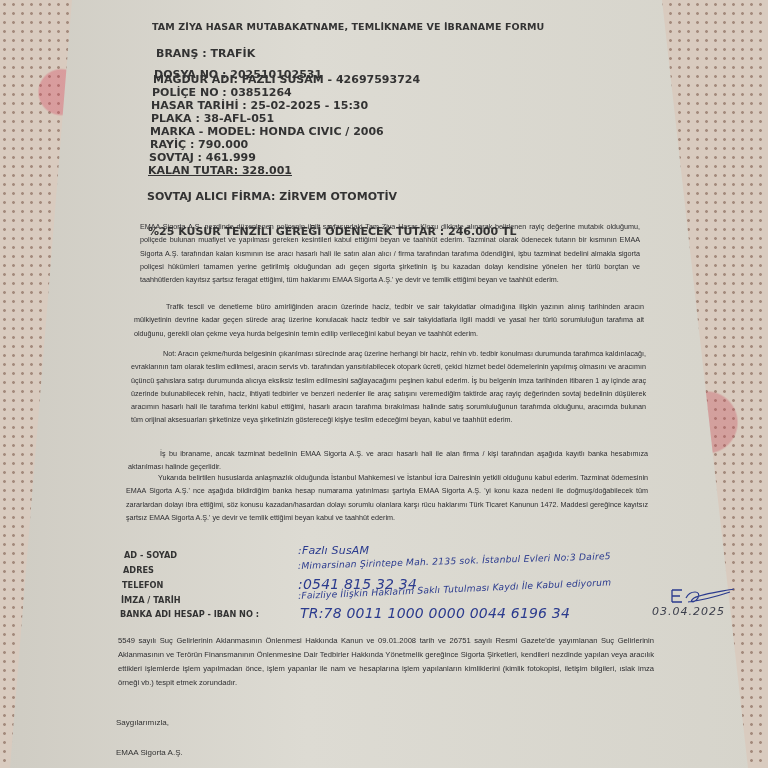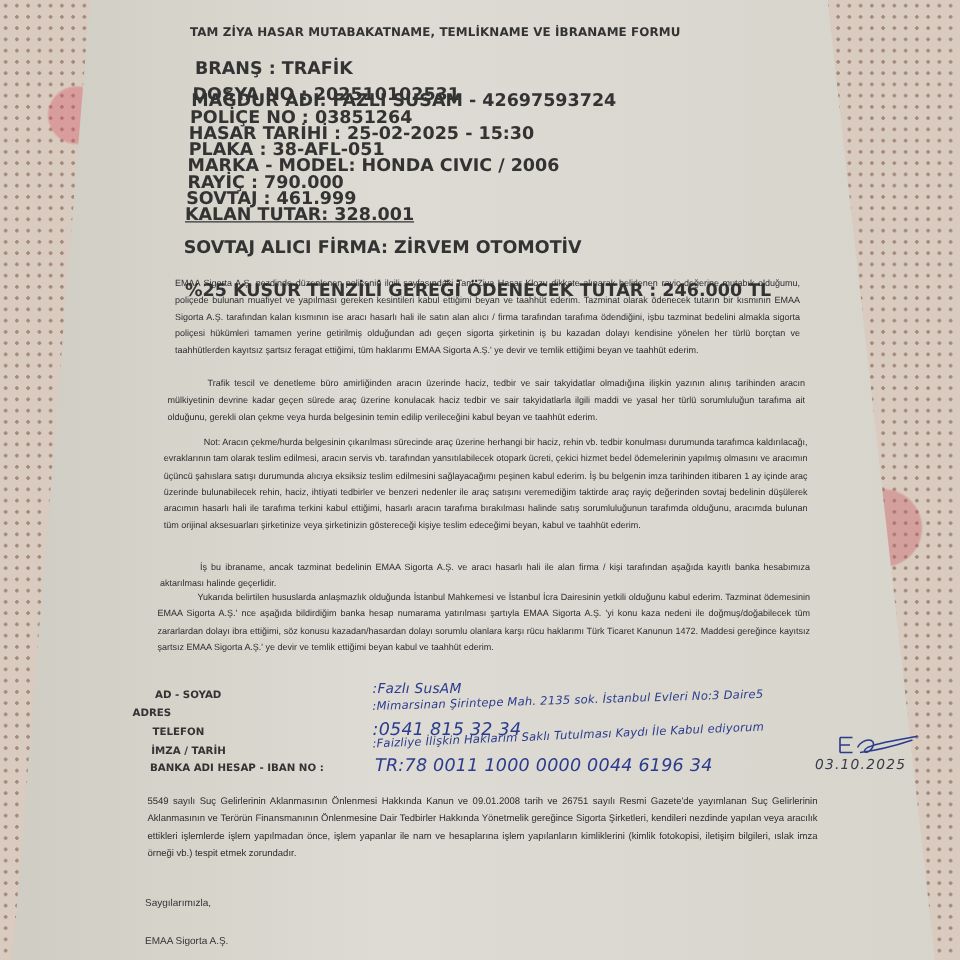--- a/index.html
+++ b/index.html
@@ -20,21 +20,21 @@
   .paper {
     position: absolute; inset: 0;
     background: linear-gradient(90deg, #cfccc3 0%, #dddbd3 40%, #d6d4cb 100%);
     clip-path: polygon(72px 0, 662px 0, 748px 768px, 10px 768px);
   }
   .content { position: absolute; inset: 0; color: #2a2a2c; padding-left: 32px; }
   .title {
     position: absolute; left: 152px; top: 21px; font-size: 9.5px; font-weight: bold;
     letter-spacing: 0.1px; color: #333;
   }
-  .field { position: absolute; font-size: 14px; font-weight: bold; color: #333; white-space: nowrap; }
+  .field { position: absolute; font-size: 11px; font-weight: bold; color: #333; white-space: nowrap; }
   .body-para {
     position: absolute; font-family: "Liberation Sans", sans-serif; font-size: 7.2px; line-height: 13.3px;
     color: #2d2d30; text-align: justify;
   }
   .indent { text-indent: 32px; display: block; }
   .sig-label { position: absolute; font-size: 8.2px; font-weight: bold; color: #333; white-space: nowrap; }
   .hand {
     position: absolute; font-family: "DejaVu Sans", sans-serif; font-style: italic;
     color: #2b3b8e; font-size: 14px; white-space: nowrap; letter-spacing: 0.2px;
   }
@@ -74,34 +74,34 @@
     <span class="indent">Not: Aracın çekme/hurda belgesinin çıkarılması sürecinde araç üzerine herhangi bir haciz, rehin vb. tedbir konulması durumunda tarafımca kaldırılacağı, evraklarının tam olarak teslim edilmesi, aracın servis vb. tarafından yansıtılabilecek otopark ücreti, çekici hizmet bedel ödemelerinin yapılmış olmasını ve aracımın üçüncü şahıslara satışı durumunda alıcıya eksiksiz teslim edilmesini sağlayacağımı peşinen kabul ederim. İş bu belgenin imza tarihinden itibaren 1 ay içinde araç üzerinde bulunabilecek rehin, haciz, ihtiyati tedbirler ve benzeri nedenler ile araç satışını veremediğim taktirde araç rayiç değerinden sovtaj bedelinin düşülerek aracımın hasarlı hali ile tarafıma terkini kabul ettiğimi, hasarlı aracın tarafıma bırakılması halinde satış sorumluluğunun tarafımda olduğunu, aracımda bulunan tüm orijinal aksesuarları şirketinize veya şirketinizin göstereceği kişiye teslim edeceğimi beyan, kabul ve taahhüt ederim.</span>
   </div>
   <div class="body-para" style="left:128px;top:447px;width:520px;">
     <span class="indent">İş bu ibraname, ancak tazminat bedelinin EMAA  Sigorta A.Ş. ve aracı hasarlı hali ile alan firma / kişi tarafından aşağıda kayıtlı banka hesabımıza aktarılması halinde geçerlidir.</span>
   </div>
   <div class="body-para" style="left:126px;top:471px;width:522px;">
     <span class="indent">Yukarıda belirtilen hususlarda anlaşmazlık olduğunda İstanbul Mahkemesi ve İstanbul İcra Dairesinin yetkili olduğunu kabul ederim. Tazminat ödemesinin EMAA Sigorta A.Ş.' nce aşağıda bildirdiğim banka hesap numarama yatırılması şartıyla EMAA Sigorta A.Ş. 'yi konu kaza nedeni ile doğmuş/doğabilecek tüm zararlardan dolayı ibra ettiğimi, söz konusu kazadan/hasardan dolayı sorumlu olanlara karşı rücu haklarımı Türk Ticaret Kanunun 1472. Maddesi gereğince kayıtsız şartsız EMAA Sigorta A.Ş.' ye devir ve temlik ettiğimi beyan kabul ve taahhüt ederim.</span>
   </div>
 
   <div class="sig-label" style="left:124px;top:550px;">AD - SOYAD</div>
-  <div class="sig-label" style="left:106px;top:565px;text-align:center;">ADRES</div>
+  <div class="sig-label" style="left:123px;top:565px;text-align:center;">ADRES</div>
   <div class="sig-label" style="left:122px;top:580px;">TELEFON</div>
   <div class="sig-label" style="left:121px;top:595px;">İMZA / TARİH</div>
   <div class="sig-label" style="left:120px;top:609px;">BANKA ADI HESAP - IBAN NO :</div>
 
   <div class="hand" style="left:298px;top:544px;font-size:11px;">:Fazlı SusAM</div>
   <div class="hand" style="left:298px;top:560px;transform:rotate(-1.8deg);transform-origin:left;font-size:9.2px;">:Mimarsinan Şirintepe Mah. 2135 sok. İstanbul Evleri No:3 Daire5</div>
   <div class="hand" style="left:298px;top:576px;">:0541 815 32 34</div>
   <div class="hand" style="left:298px;top:590px;transform:rotate(-2.5deg);transform-origin:left;font-size:9.2px;">:Faizliye İlişkin Haklarım Saklı Tutulması Kaydı İle Kabul ediyorum</div>
   <div class="hand" style="left:300px;top:605px;">TR:78 0011 1000 0000 0044 6196 34</div>
 
   <svg class="sig-scribble" width="70" height="22" viewBox="0 0 70 22">
     <path d="M4 4 L4 16 M4 4 L14 4 M4 10 L12 10 M4 16 L14 16" stroke="#2b3b8e" stroke-width="1.3" fill="none"></path>
     <path d="M18 12 C22 4, 34 4, 30 12 C26 18, 20 16, 26 12 C34 8, 50 6, 66 3 M20 16 C36 14, 50 10, 62 6" stroke="#2b3b8e" stroke-width="1.2" fill="none"></path>
   </svg>
-  <div class="hand date" style="left:652px;top:605px;">03.10.2025</div>
+  <div class="hand date" style="left:652px;top:605px;">03.04.2025</div>
 
   <div class="body-para" style="left:118px;top:634px;width:536px;line-height:14px;font-size:7.6px;">5549 sayılı Suç Gelirlerinin Aklanmasının Önlenmesi Hakkında Kanun ve 09.01.2008 tarih ve 26751 sayılı Resmi Gazete'de yayımlanan Suç Gelirlerinin Aklanmasının ve Terörün Finansmanının Önlenmesine Dair Tedbirler Hakkında Yönetmelik gereğince Sigorta Şirketleri, kendileri nezdinde yapılan veya aracılık ettikleri işlemlerde işlem yapılmadan önce, işlem yapanlar ile nam ve hesaplarına işlem yapılanların kimliklerini (kimlik fotokopisi, iletişim bilgileri, ıslak imza örneği vb.) tespit etmek zorundadır.</div>
 
   <div class="closing" style="left:116px;top:718px;">Saygılarımızla,</div>
   <div class="closing" style="left:116px;top:748px;">EMAA Sigorta A.Ş.</div>
 </div>
 
 </body></html>

